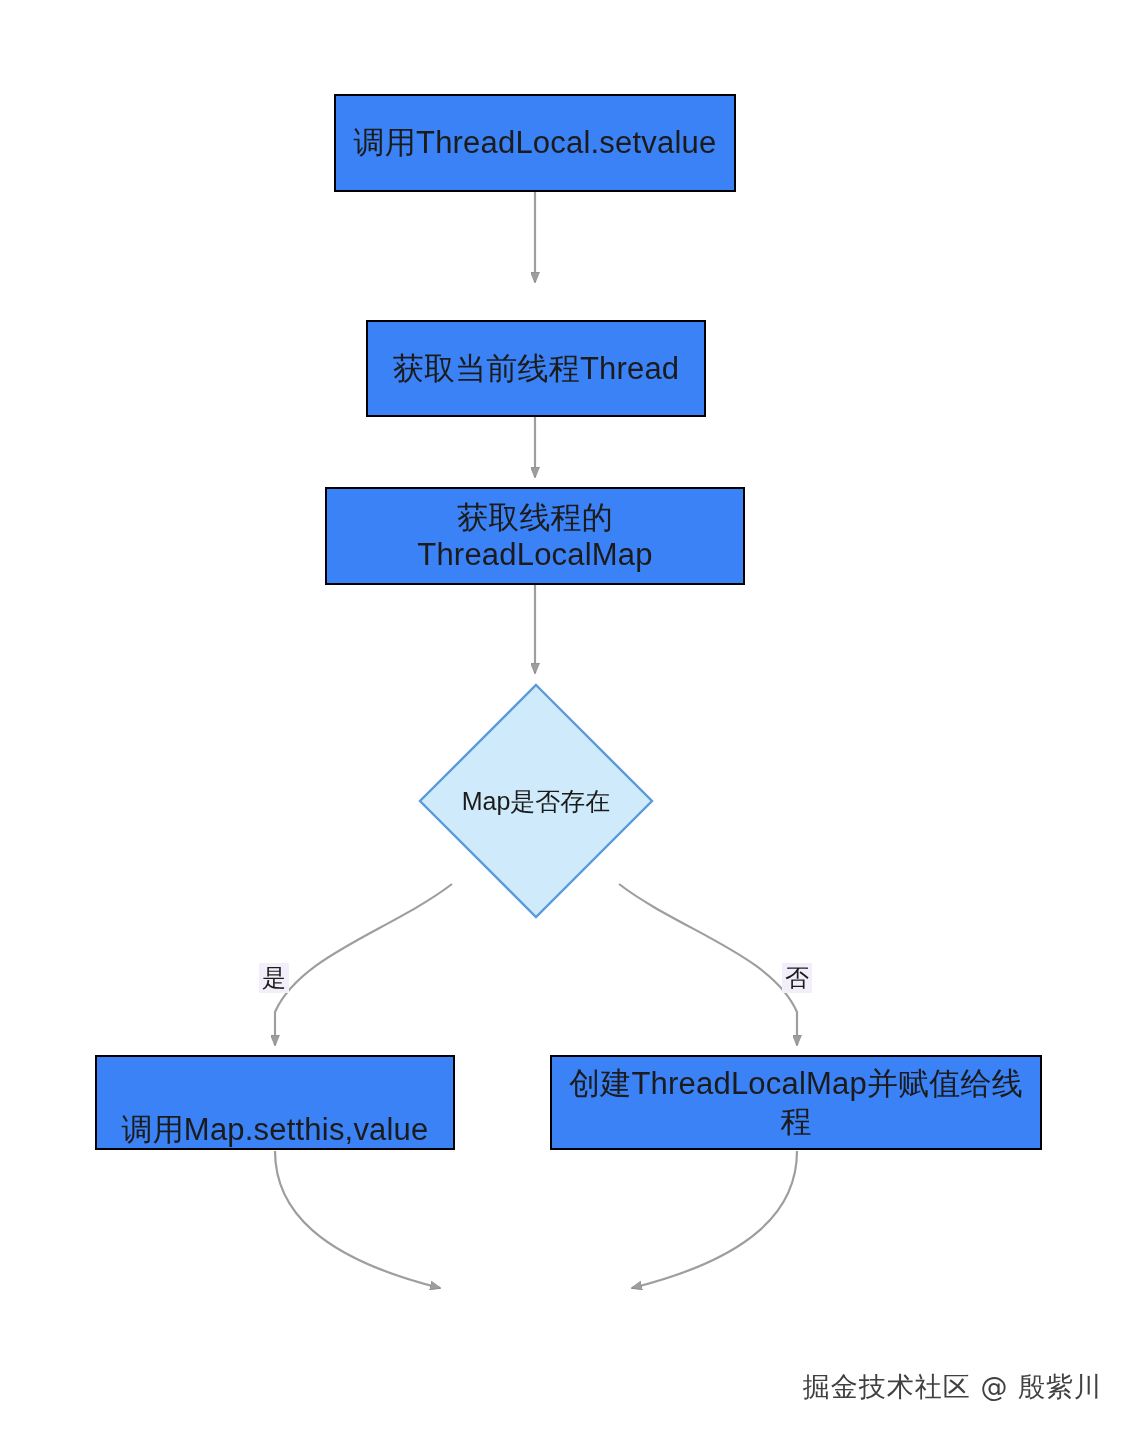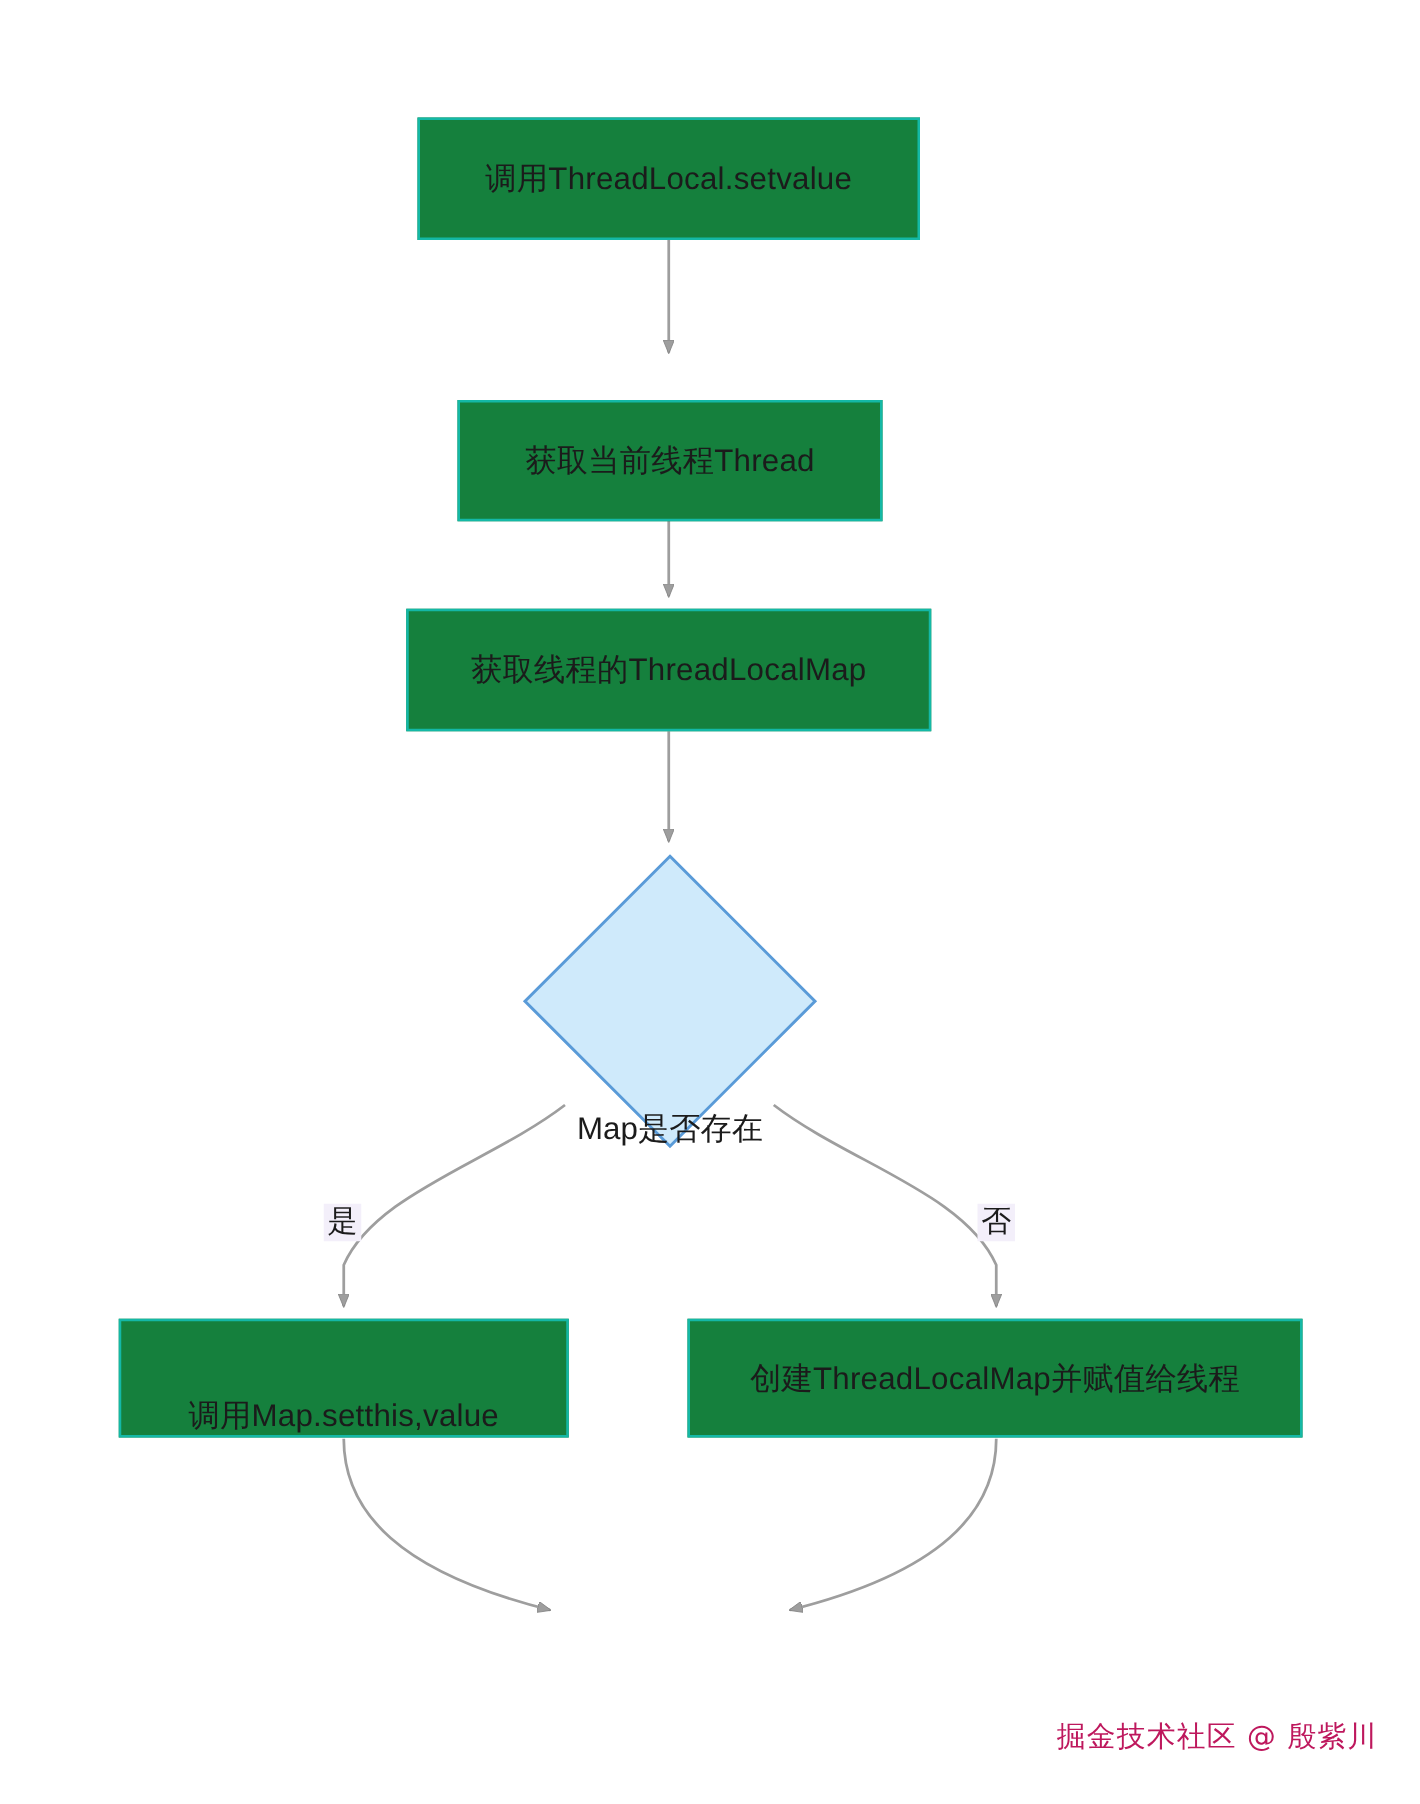--- a/index.html
+++ b/index.html
@@ -28,38 +28,38 @@
     width: 1136px;
     height: 1443px;
     pointer-events: none;
   }
   .node {
     position: absolute;
     box-sizing: border-box;
     display: flex;
     align-items: center;
     justify-content: center;
-    background: #15803d;
-    border: 2px solid #14b8a6;
+    background: #3b82f6;
+    border: 2px solid #000000;
     color: #1b1b1b;
-    font-size: 25px;
+    font-size: 31px;
     line-height: 1.2;
     text-align: center;
     letter-spacing: 0.2px;
   }
   .node-label {
     display: block;
     padding: 0 14px;
   }
   .decision {
     position: absolute;
     width: 236px;
     height: 236px;
     display: flex;
-    align-items: flex-end;
+    align-items: center;
     justify-content: center;
   }
   .decision .diamond-shape {
     position: absolute;
     left: 0;
     top: 0;
     width: 100%;
     height: 100%;
   }
   .decision .decision-text {
@@ -75,22 +75,22 @@
     color: #1b1b1b;
     background: #f3effa;
     padding: 1px 3px;
     line-height: 1.15;
     white-space: nowrap;
   }
   .watermark {
     position: absolute;
     right: 34px;
     bottom: 38px;
-    font-size: 23px;
-    color: #be185d;
+    font-size: 27px;
+    color: #404040;
     letter-spacing: 1px;
     white-space: nowrap;
     font-family: "DejaVu Sans", sans-serif;
   }
 </style>
 </head>
 <body>
 
 <div id="flow-canvas">
 

